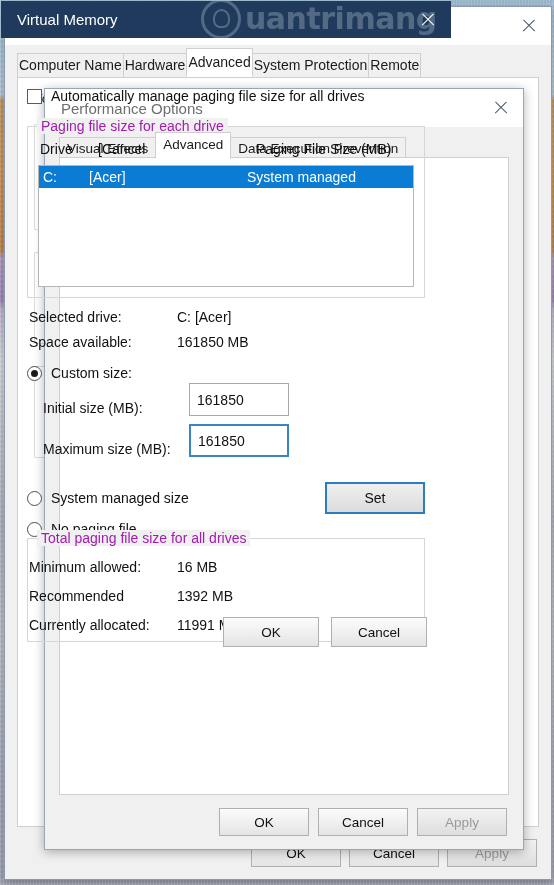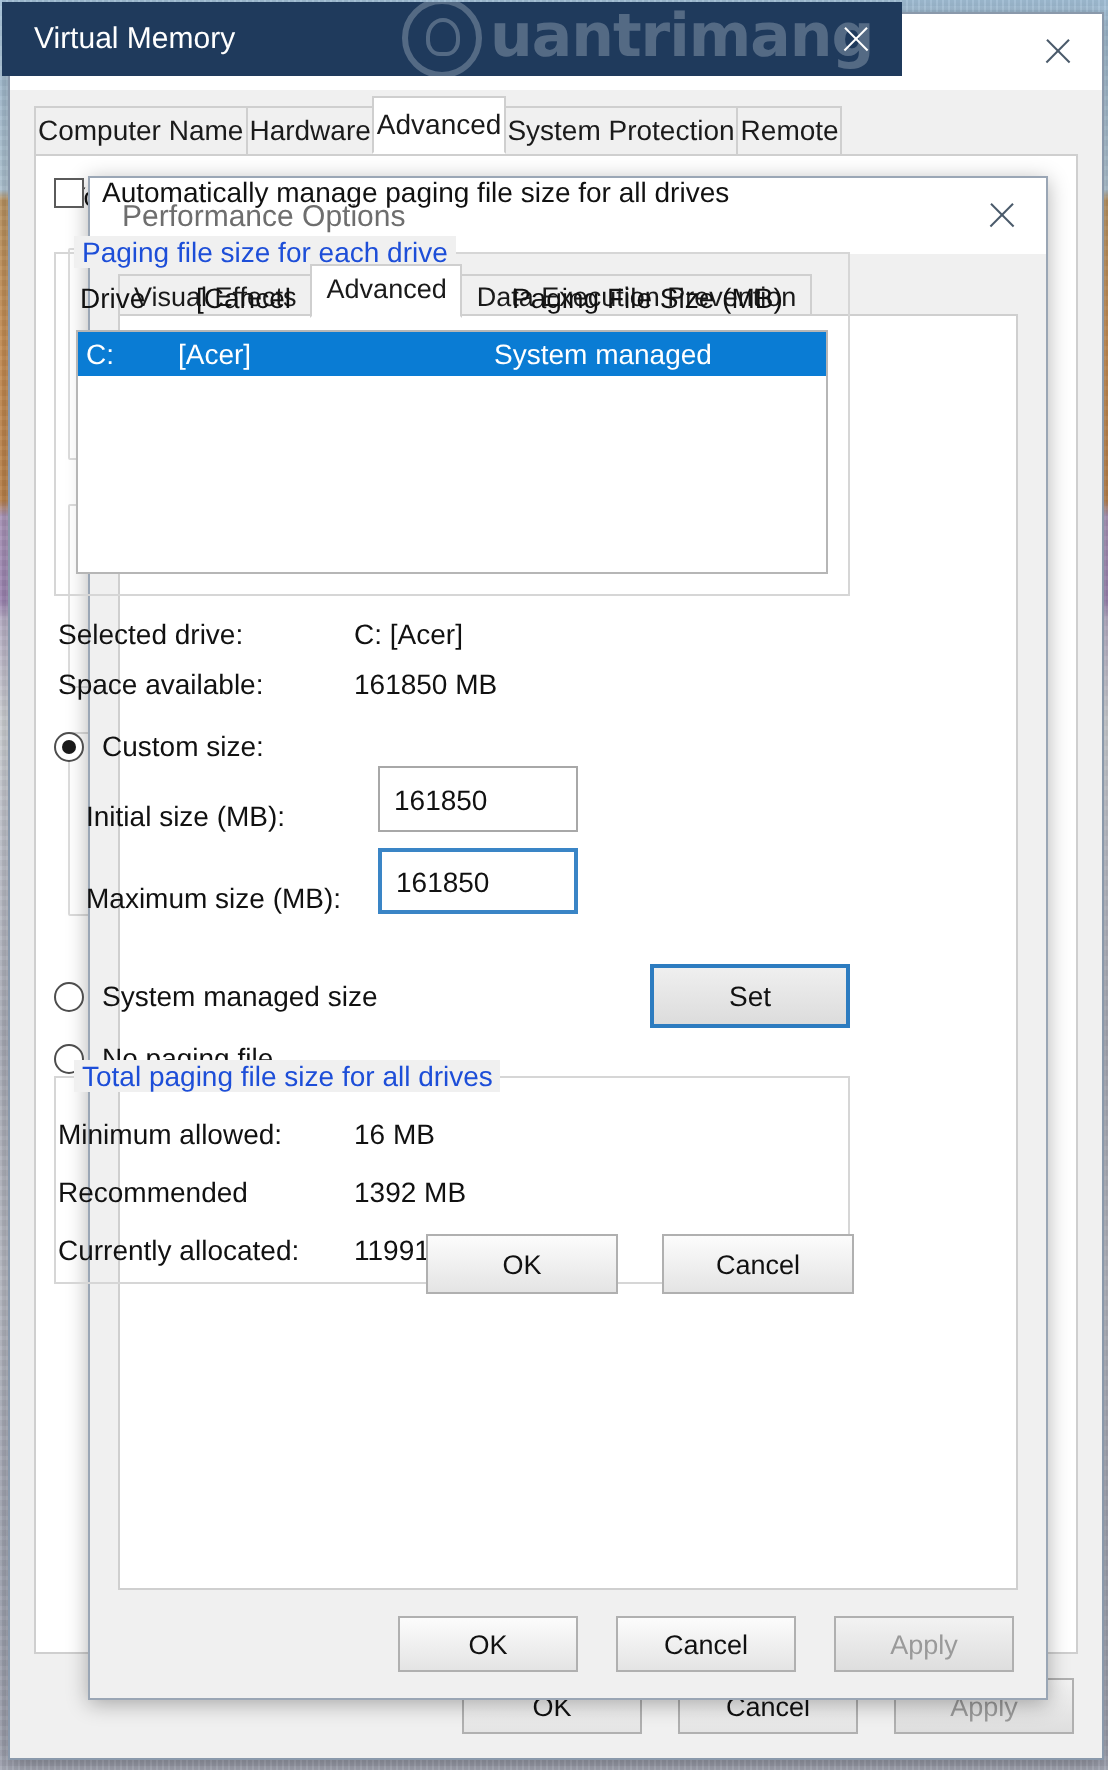--- a/index.html
+++ b/index.html
@@ -222,21 +222,20 @@
     height: 28px;
     background: linear-gradient(#fcfcfc, #e4e4e4);
     border: 1px solid #b0b0b0;
     font-size: 13.5px;
     color: #111;
     display: flex;
     align-items: center;
     justify-content: center;
     font-family: "Liberation Sans", sans-serif;
     box-sizing: border-box;
-    margin-left: 10px;
   }
   .btn.disabled { color: #9a9a9a; background: linear-gradient(#f2f2f2, #dedede); }
 
   
   #perfopts {
     left: 44px;
     top: 88px;
     width: 478px;
     height: 760px;
     border: 1px solid #9aa6b5;
@@ -386,21 +385,21 @@
   .vm-group {
     position: absolute;
     border: 1px solid #d6d6d6;
   }
   .vm-group > .gt {
     position: absolute;
     top: -9px; left: 9px;
     background: #f0f0f0;
     padding: 0 4px;
     font-size: 14px;
-    color: #1d4ed8;
+    color: #a21caf;
     white-space: nowrap;
   }
   #vm-g1 { left: 26px; right: 26px; top: 88px; height: 170px; }
   #vm-g2 { left: 26px; right: 26px; top: 500px; height: 102px; }
 
   .list-header {
     position: absolute;
     top: 14px; left: 12px; right: 12px;
     height: 20px;
     font-size: 14px;

